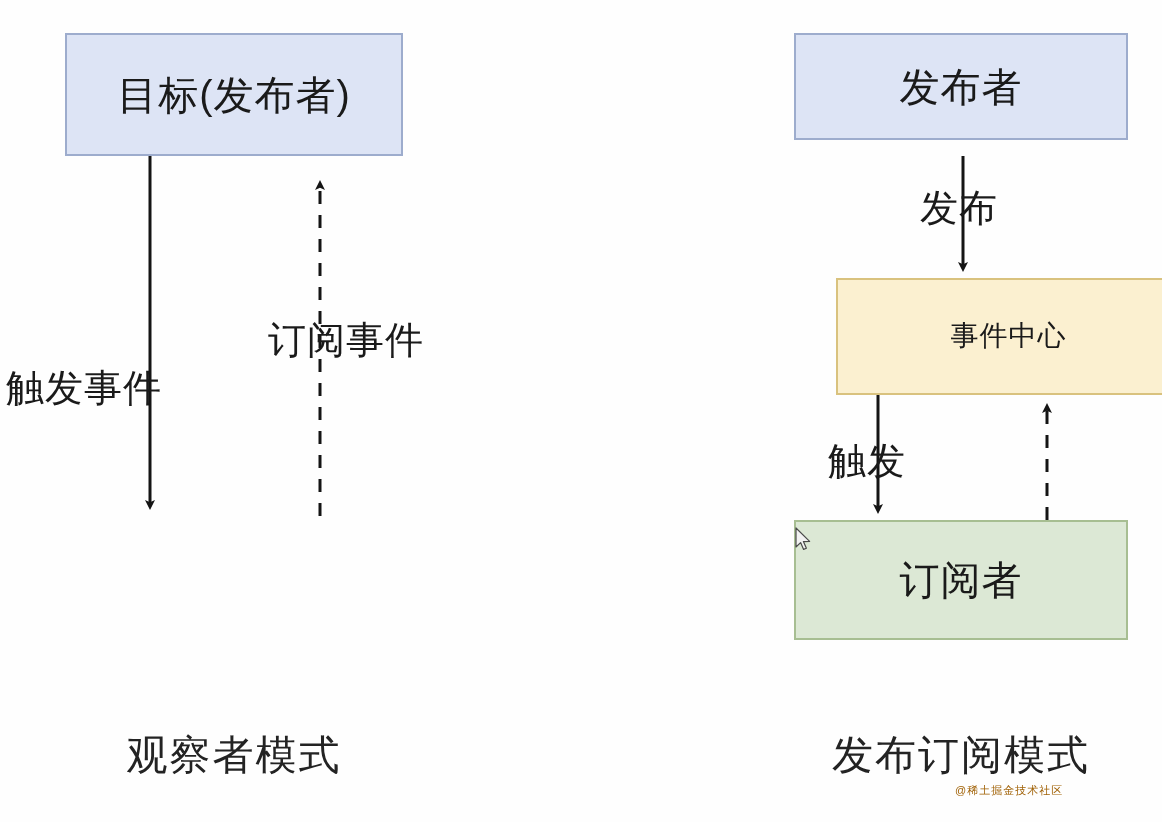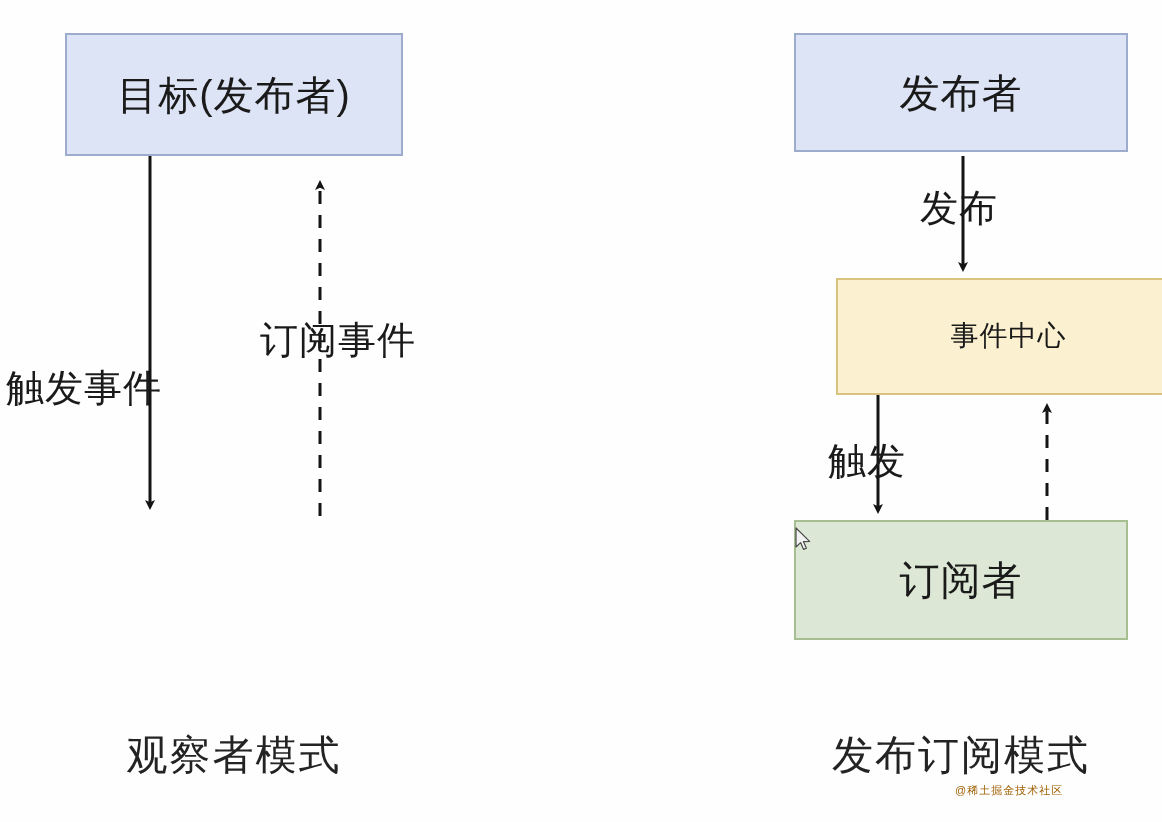--- a/index.html
+++ b/index.html
@@ -101,25 +101,25 @@
     <line x1="1047" y1="520" x2="1047" y2="408" stroke="#141414" stroke-width="3" stroke-dasharray="13 11" marker-end="url(#arrow-solid-up)"></line>
   </svg>
 
   <div class="node node-blue" style="left:65px; top:33px; width:338px; height:123px; font-size:40px;">
     <span>目标(发布者)</span>
   </div>
 
 
   <div class="edge-label" style="left:6px; top:315px; font-size:38px;margin-top:48px;">触发事件</div>
 
-  <div class="edge-label" style="left:260px; top:315px; font-size:38px;">订阅事件</div>
+  <div class="edge-label" style="left:268px; top:315px; font-size:38px;">订阅事件</div>
 
   <div class="caption" style="left:65px; top:728px; width:338px; font-size:41px;">观察者模式</div>
 
-  <div class="node node-blue" style="left:794px; top:33px; width:334px; height:119px; font-size:40px;">
+  <div class="node node-blue" style="left:794px; top:33px; width:334px; height:107px; font-size:40px;">
     <span>发布者</span>
   </div>
 
   <div class="node node-yellow" style="left:836px; top:278px; width:334px; height:117px; font-size:28px;padding-left:11px;">
     <span>事件中心</span>
   </div>
 
   <div class="node node-green" style="left:794px; top:520px; width:334px; height:120px; font-size:40px;">
     <span>订阅者</span>
   </div>

